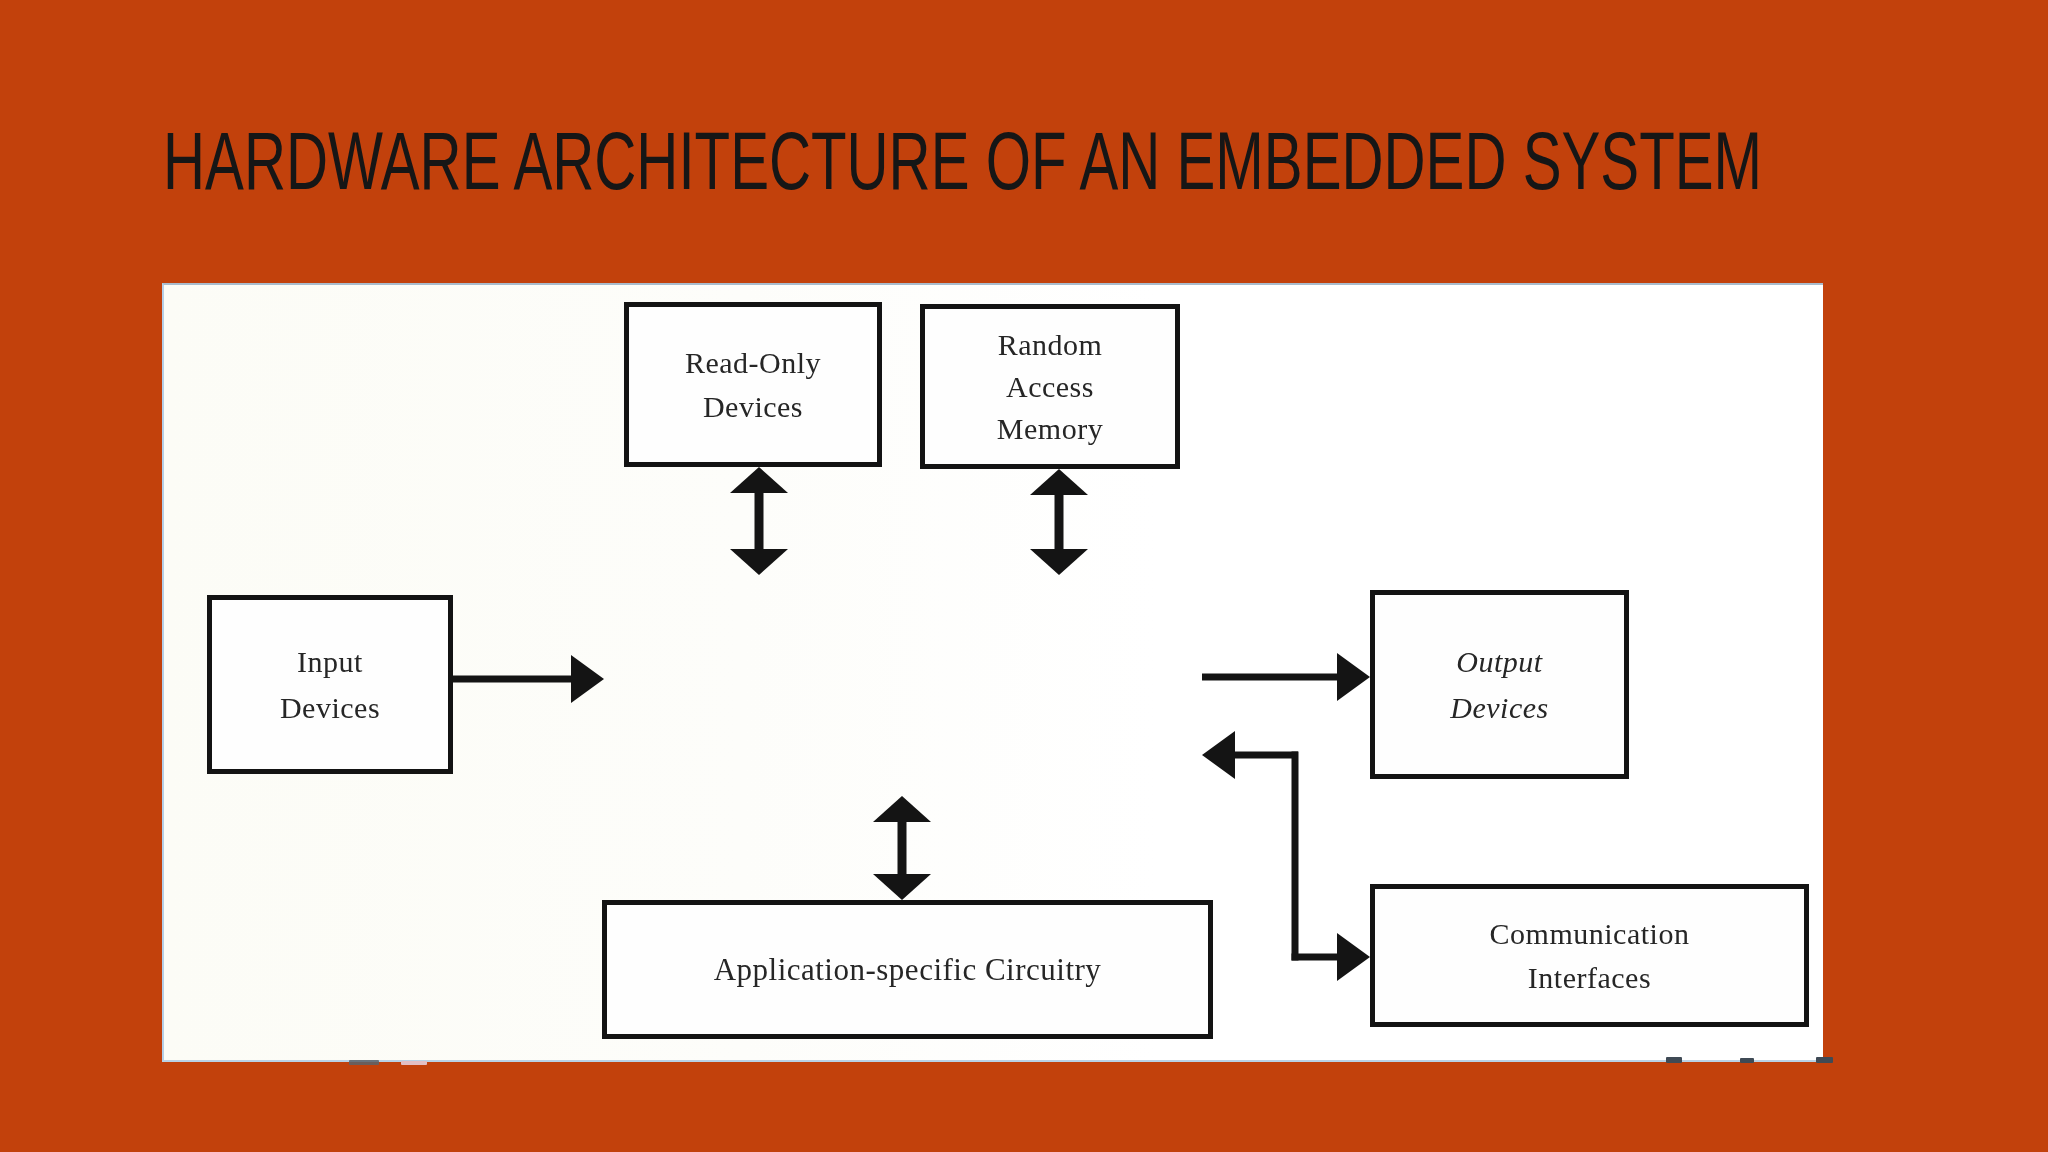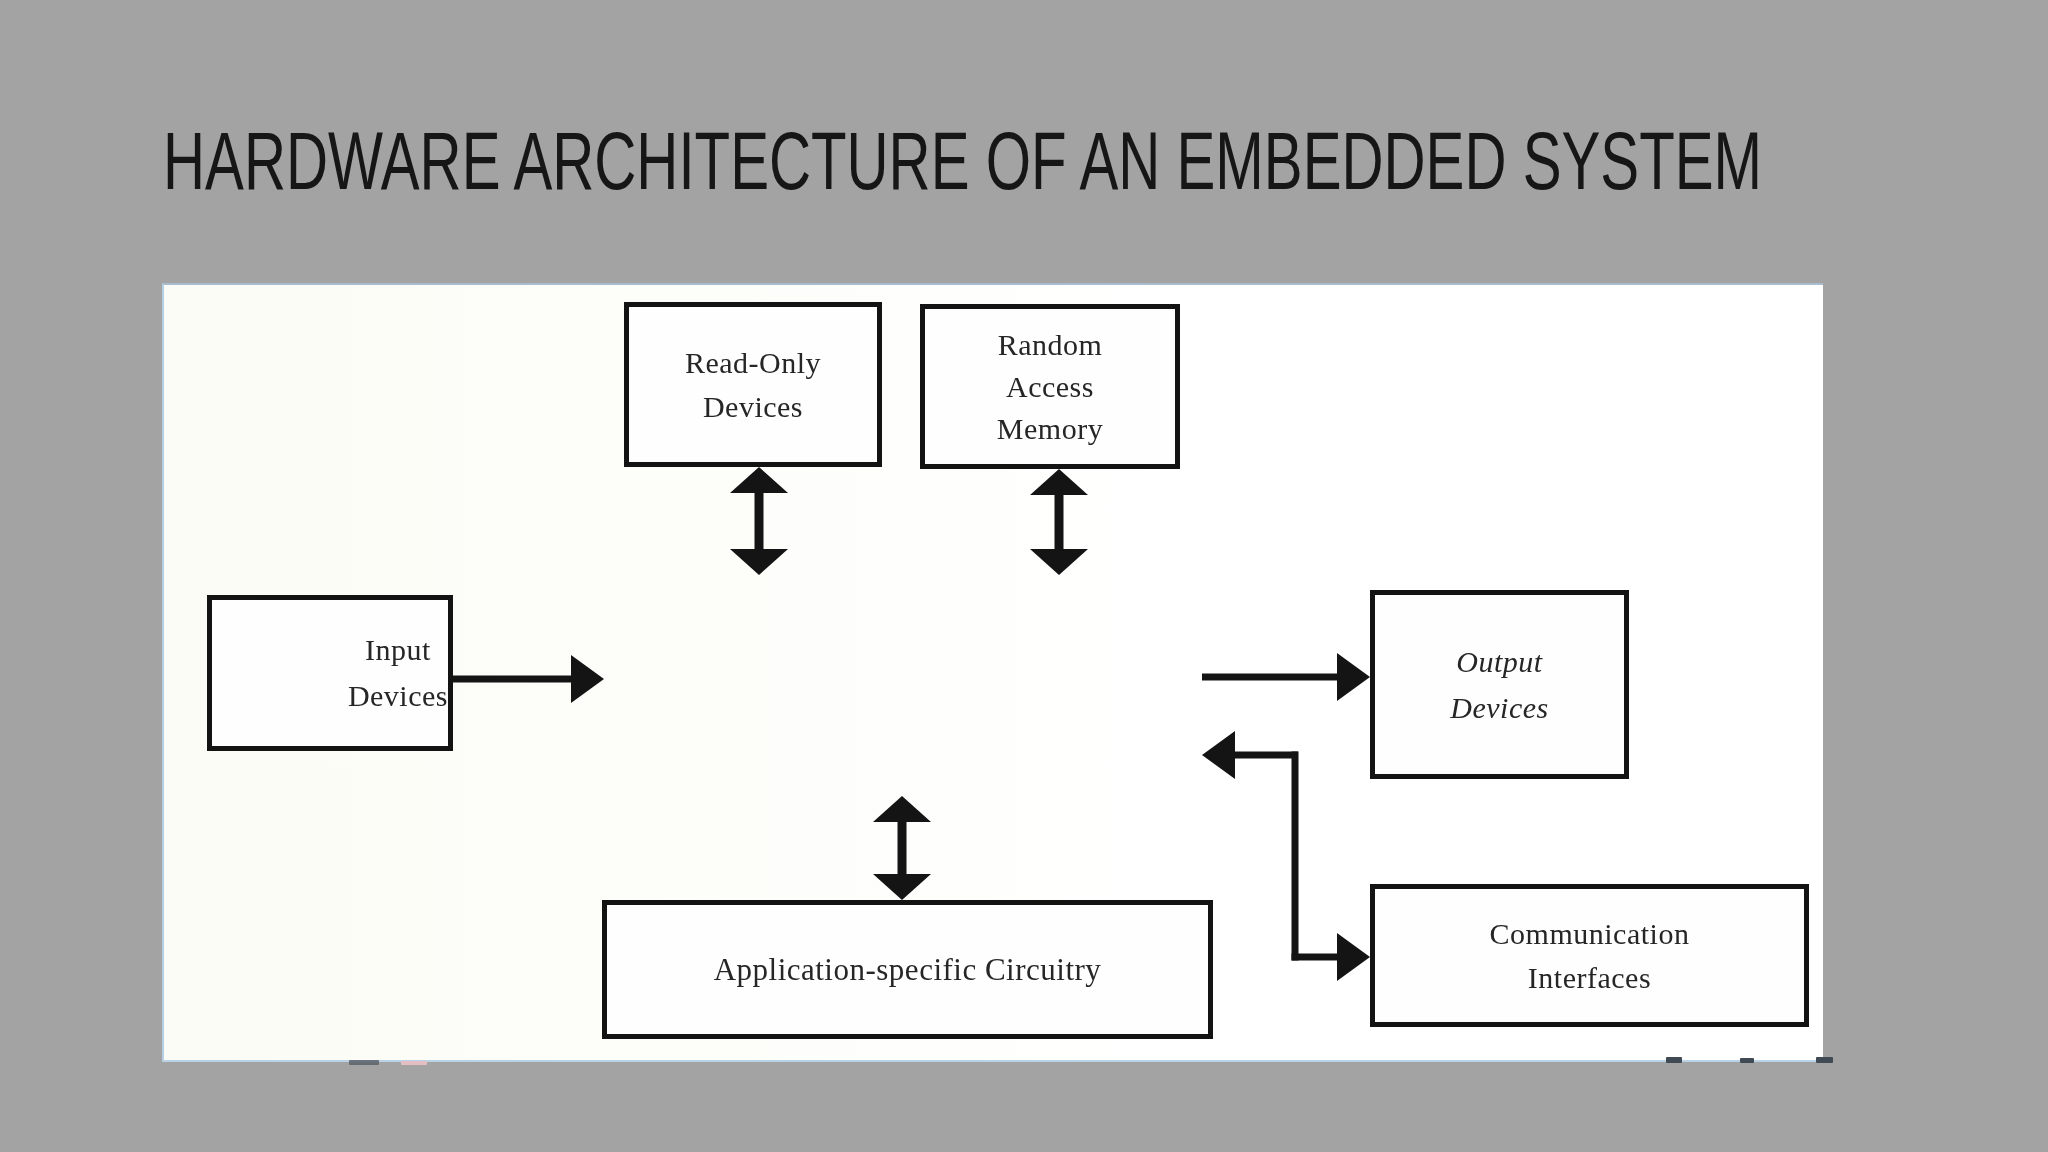--- a/index.html
+++ b/index.html
@@ -8,21 +8,21 @@
     background: #ffffff;
     width: 2048px;
     height: 1152px;
     overflow: hidden;
     font-family: "Liberation Sans", sans-serif;
   }
   .stage {
     position: relative;
     width: 2048px;
     height: 1152px;
-    background: #a3a3a3;
+    background: #c2410c;
   }
   .slide-title {
     position: absolute;
     left: 163px;
     top: 118px;
     font-size: 82px;
     font-weight: 400;
     color: #161616;
     letter-spacing: 0px;
     white-space: nowrap;
@@ -60,21 +60,21 @@
     text-align: center;
     font-family: "Liberation Serif", "DejaVu Serif", serif;
     color: #262626;
   }
   .block .lbl {
     white-space: pre-line;
     letter-spacing: 0.5px;
   }
   .b-rom    { left: 460px; top: 17px;  width: 258px; height: 165px; font-size: 30px; line-height: 44px; }
   .b-ram    { left: 756px; top: 19px;  width: 260px; height: 165px; font-size: 30px; line-height: 42px; }
-  .b-input  { left: 43px;  top: 310px; width: 246px; height: 156px; font-size: 30px; line-height: 46px; justify-content: flex-end; }
+  .b-input  { left: 43px;  top: 310px; width: 246px; height: 179px; font-size: 30px; line-height: 46px; }
   .b-cpu    { left: 440px; top: 290px; width: 598px; height: 221px; font-size: 31px; line-height: 46px; }
   .b-output { left: 1206px;top: 305px; width: 259px; height: 189px; font-size: 30px; line-height: 46px; font-style: italic; }
   .b-asic   { left: 438px; top: 615px; width: 611px; height: 139px; font-size: 31px; line-height: 40px; }
   .b-comm   { left: 1206px;top: 599px; width: 439px; height: 143px; font-size: 30px; line-height: 44px; }
   .artifact {
     position: absolute;
     border-radius: 1px;
   }
   .a1 { left: 185px;  top: 775px; width: 30px; height: 5px; background: #5a646b; opacity: .85; }
   .a2 { left: 237px;  top: 776px; width: 26px; height: 4px; background: #e3bfc4; }

